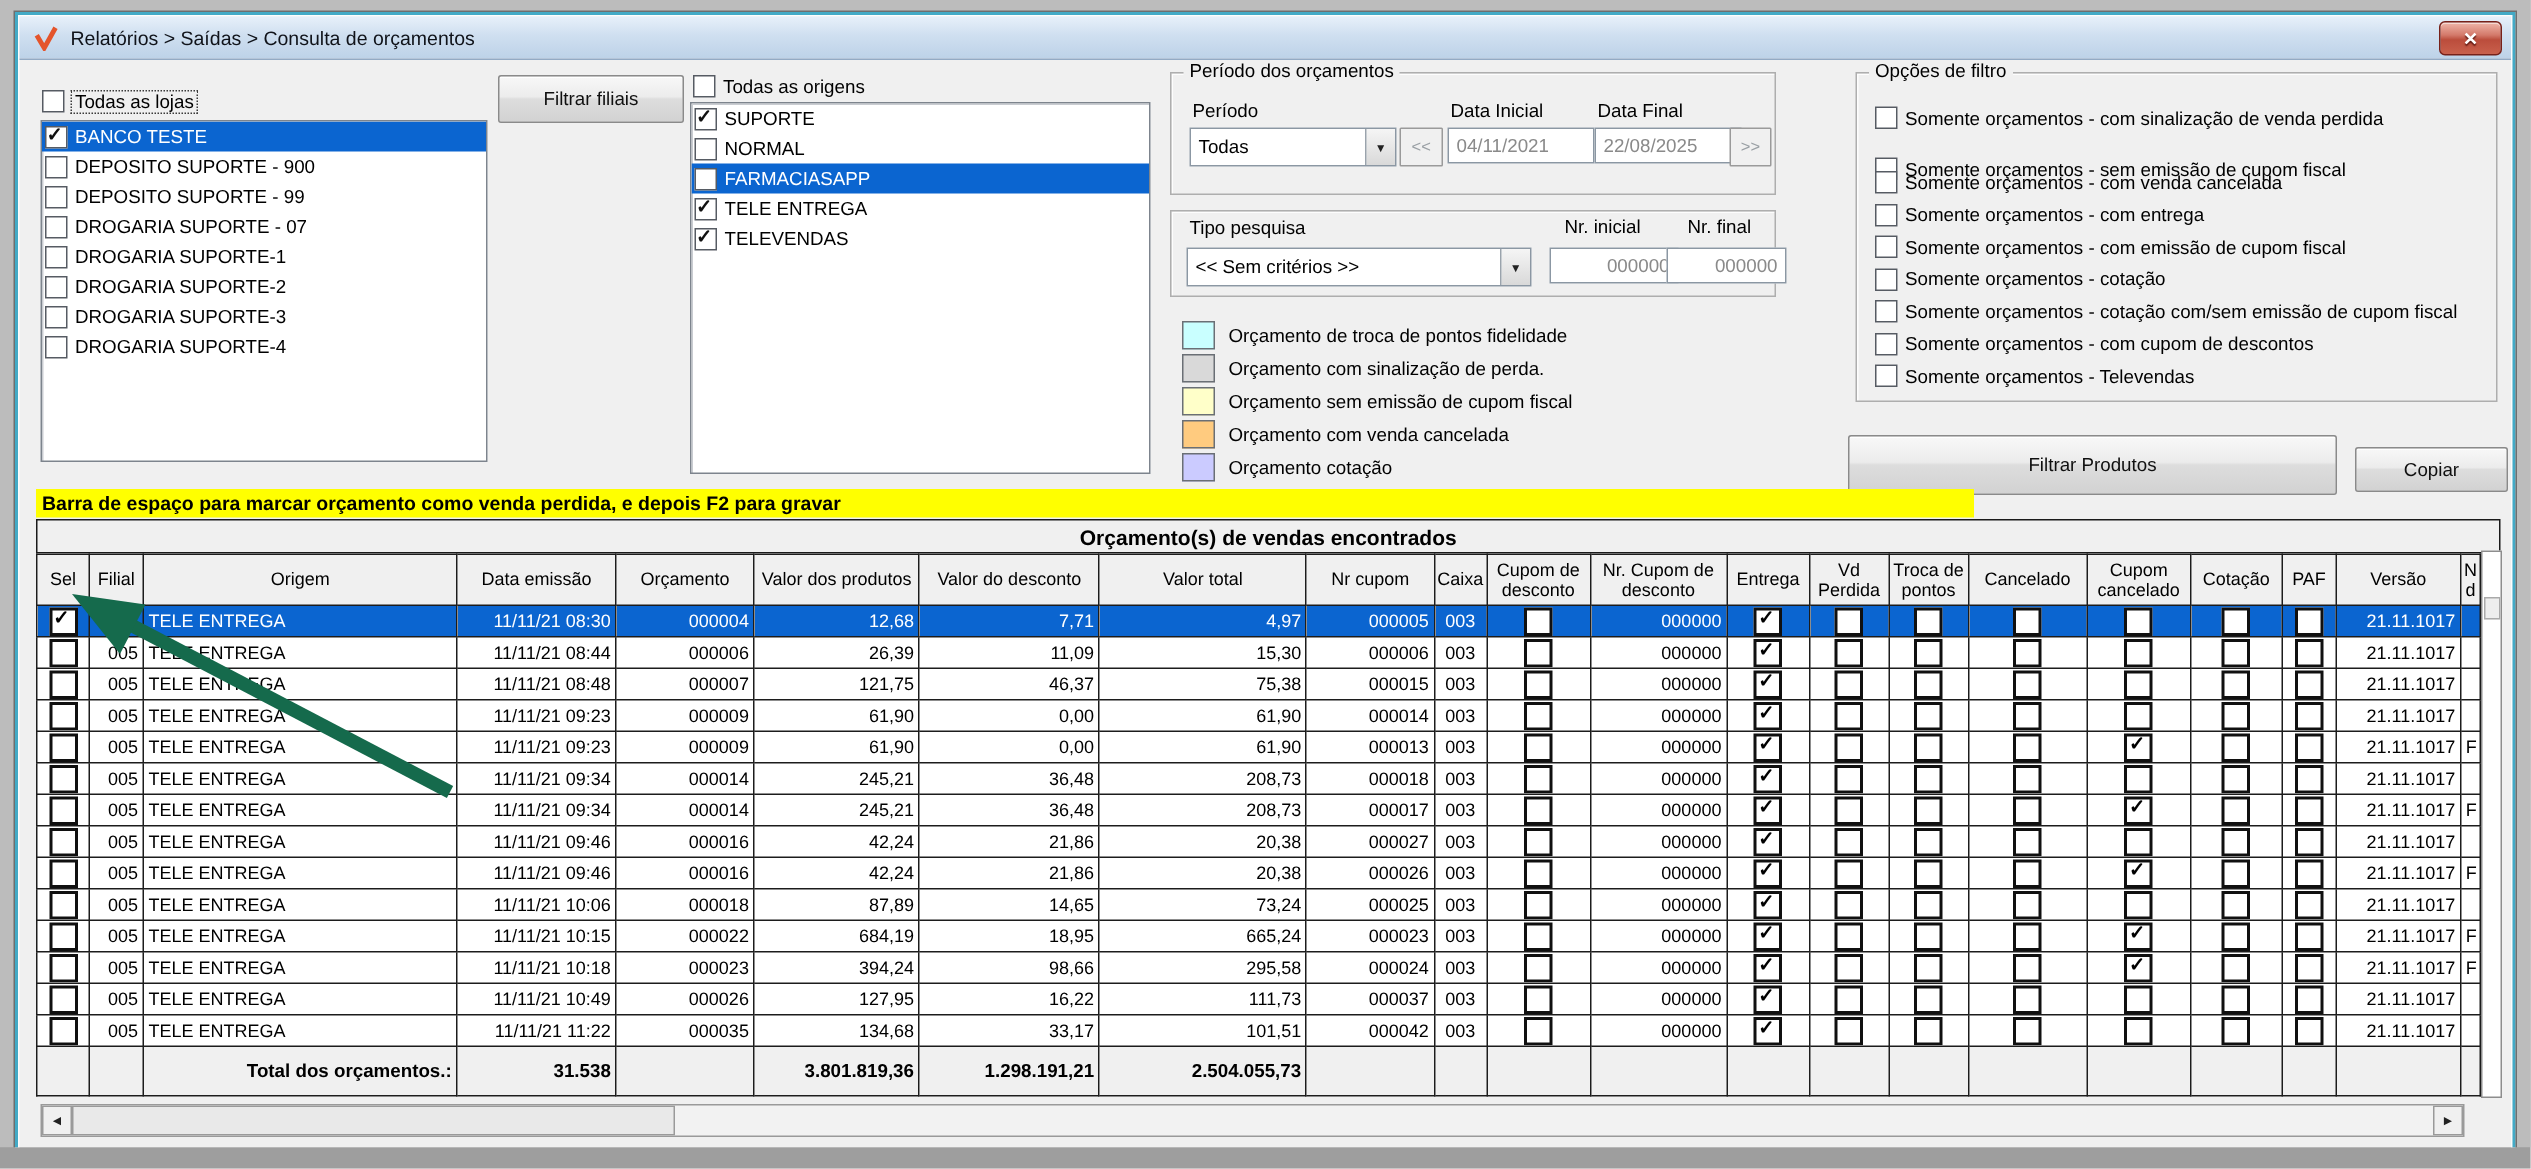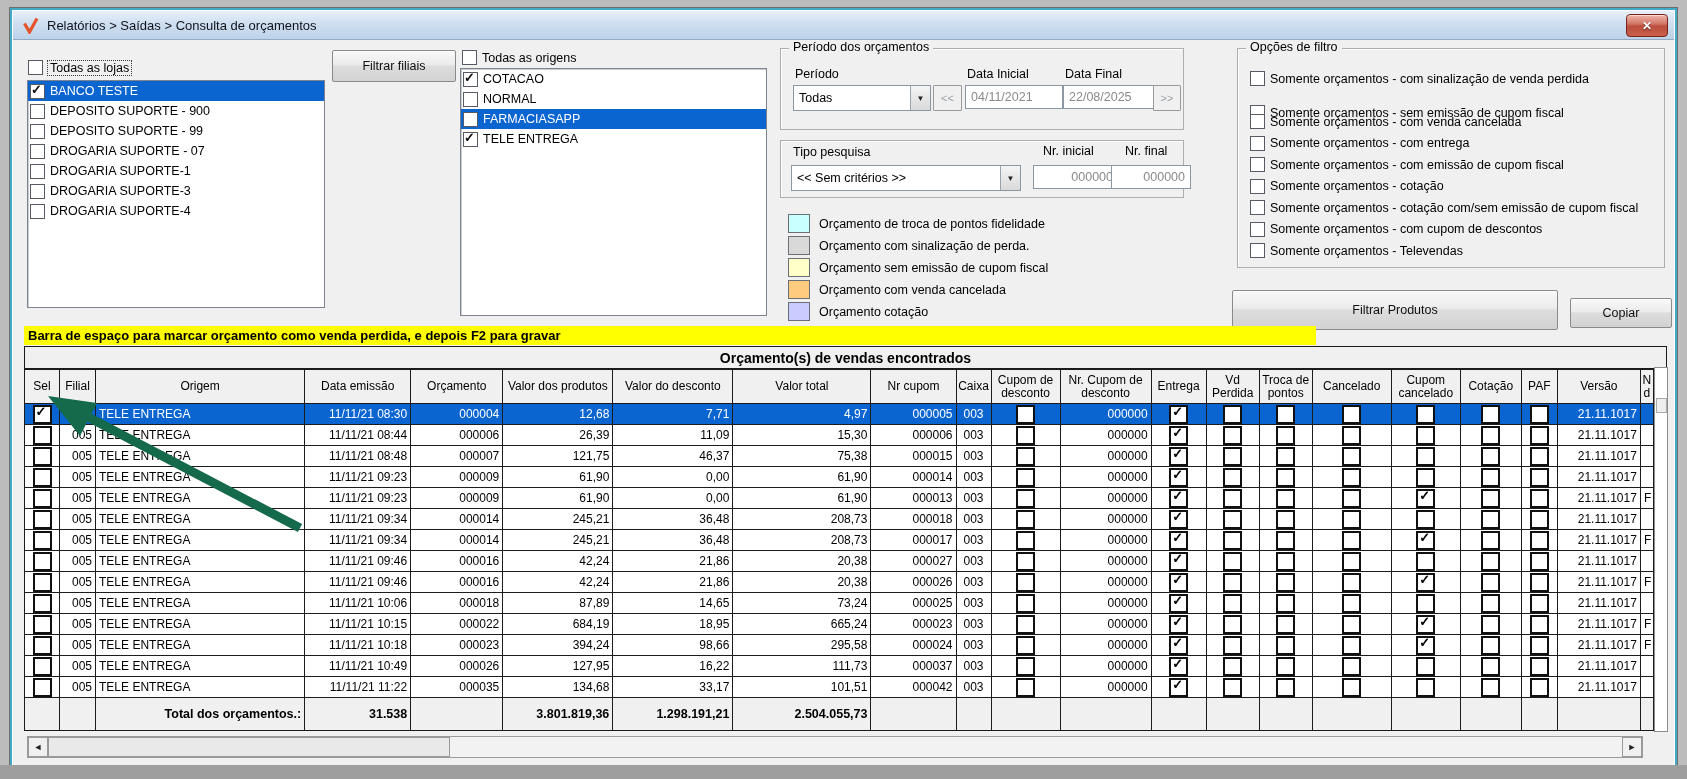--- a/index.html
+++ b/index.html
@@ -103,49 +103,57 @@
         <div class="lb-item">
           <span class="cb"></span>
           <span>DROGARIA SUPORTE - 07</span>
         </div>
         <div class="lb-item">
           <span class="cb"></span>
           <span>DROGARIA SUPORTE-1</span>
         </div>
         <div class="lb-item">
           <span class="cb"></span>
+          <span>DROGARIA SUPORTE-2</span>
+        </div>
+        <div class="lb-item">
+          <span class="cb"></span>
           <span>DROGARIA SUPORTE-3</span>
         </div>
         <div class="lb-item">
           <span class="cb"></span>
           <span>DROGARIA SUPORTE-4</span>
         </div>
       </div>
     <div class="btn" style="left:320px;top:40px;width:122px;height:30px;">Filtrar filiais</div>
 
     <div class="chkrow" style="left:450px;top:40px;">
       <span class="cb"></span>
       <span>Todas as origens</span>
     </div>
     <div class="listbox" id="origins-list" style="left:448px;top:58px;width:305px;height:246px;">
         <div class="lb-item">
           <span class="cb checked"></span>
-          <span>COTACAO</span>
+          <span>SUPORTE</span>
         </div>
         <div class="lb-item">
           <span class="cb"></span>
           <span>NORMAL</span>
         </div>
         <div class="lb-item selected">
           <span class="cb"></span>
           <span>FARMACIASAPP</span>
         </div>
         <div class="lb-item">
           <span class="cb checked"></span>
           <span>TELE ENTREGA</span>
+        </div>
+        <div class="lb-item">
+          <span class="cb checked"></span>
+          <span>TELEVENDAS</span>
         </div>
       </div>
 
     <div class="group" style="left:768px;top:38px;width:402px;height:80px;">
       <span class="glabel">Período dos orçamentos</span>
       <span class="flabel" style="left:14px;top:18px;">Período</span>
       <div class="combo" style="left:12px;top:36px;width:136px;height:24px;">
         <span class="val">Todas</span>
         <span class="dd">
             <span>▼</span>

